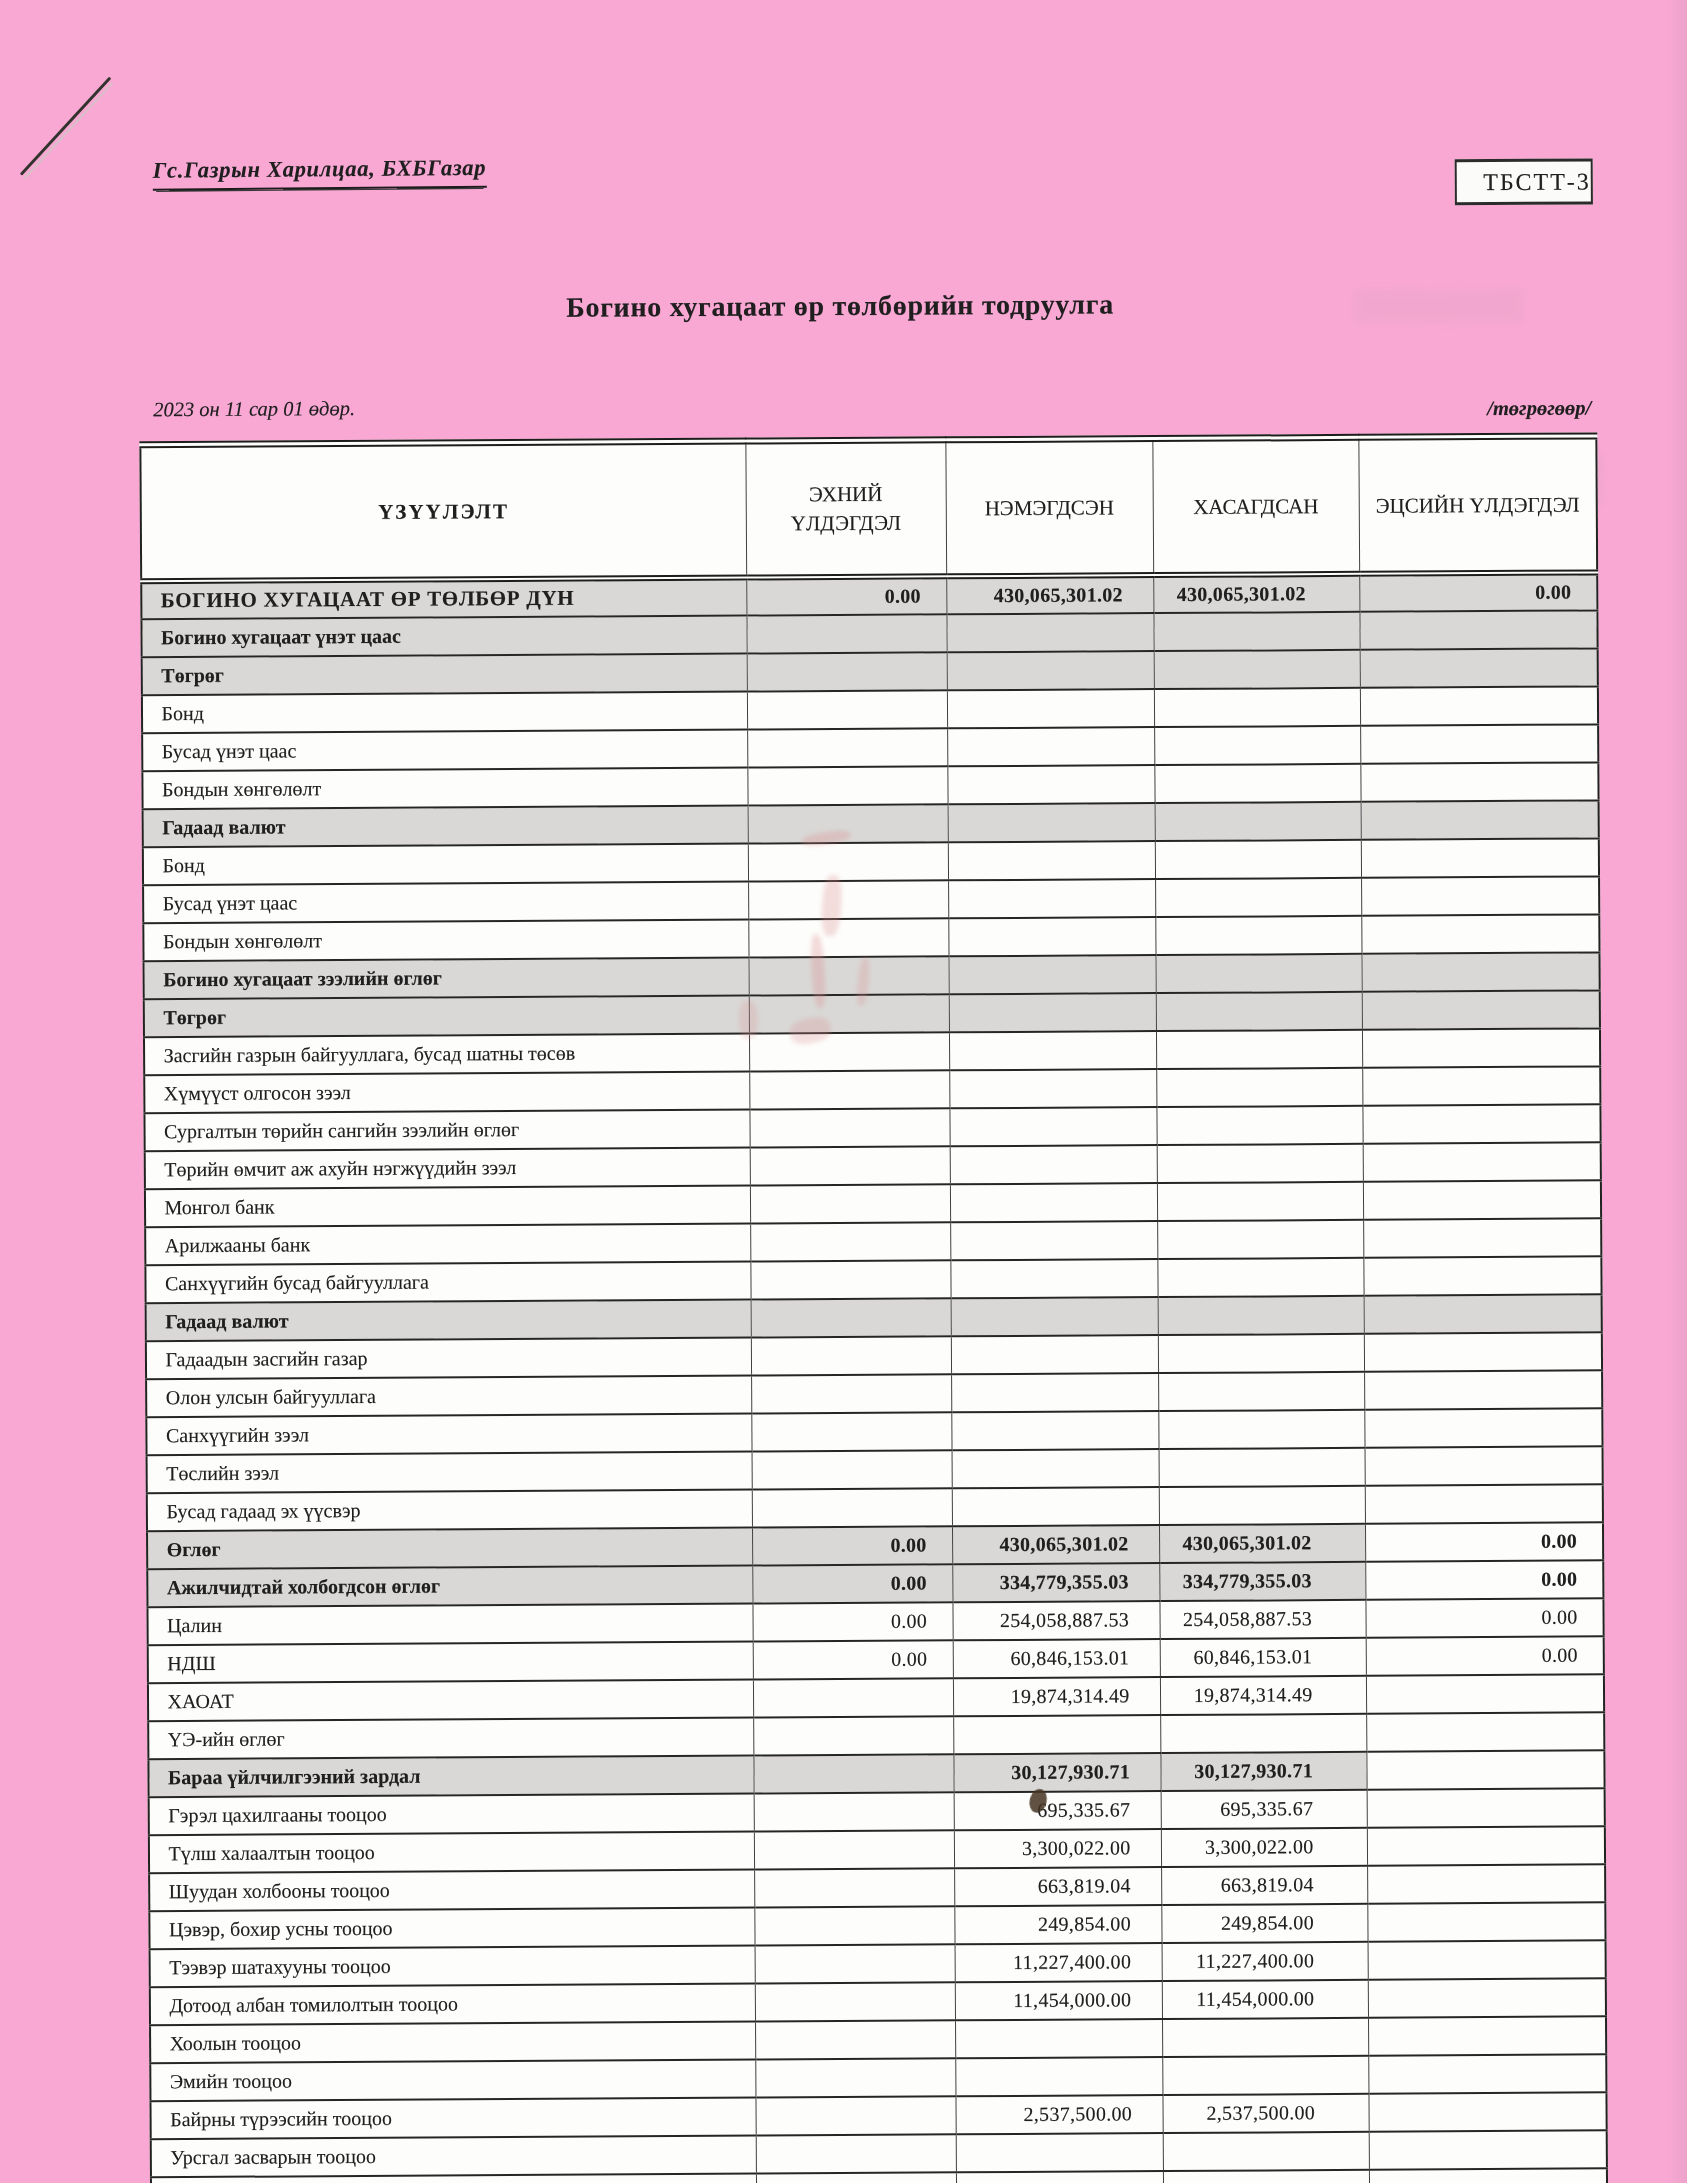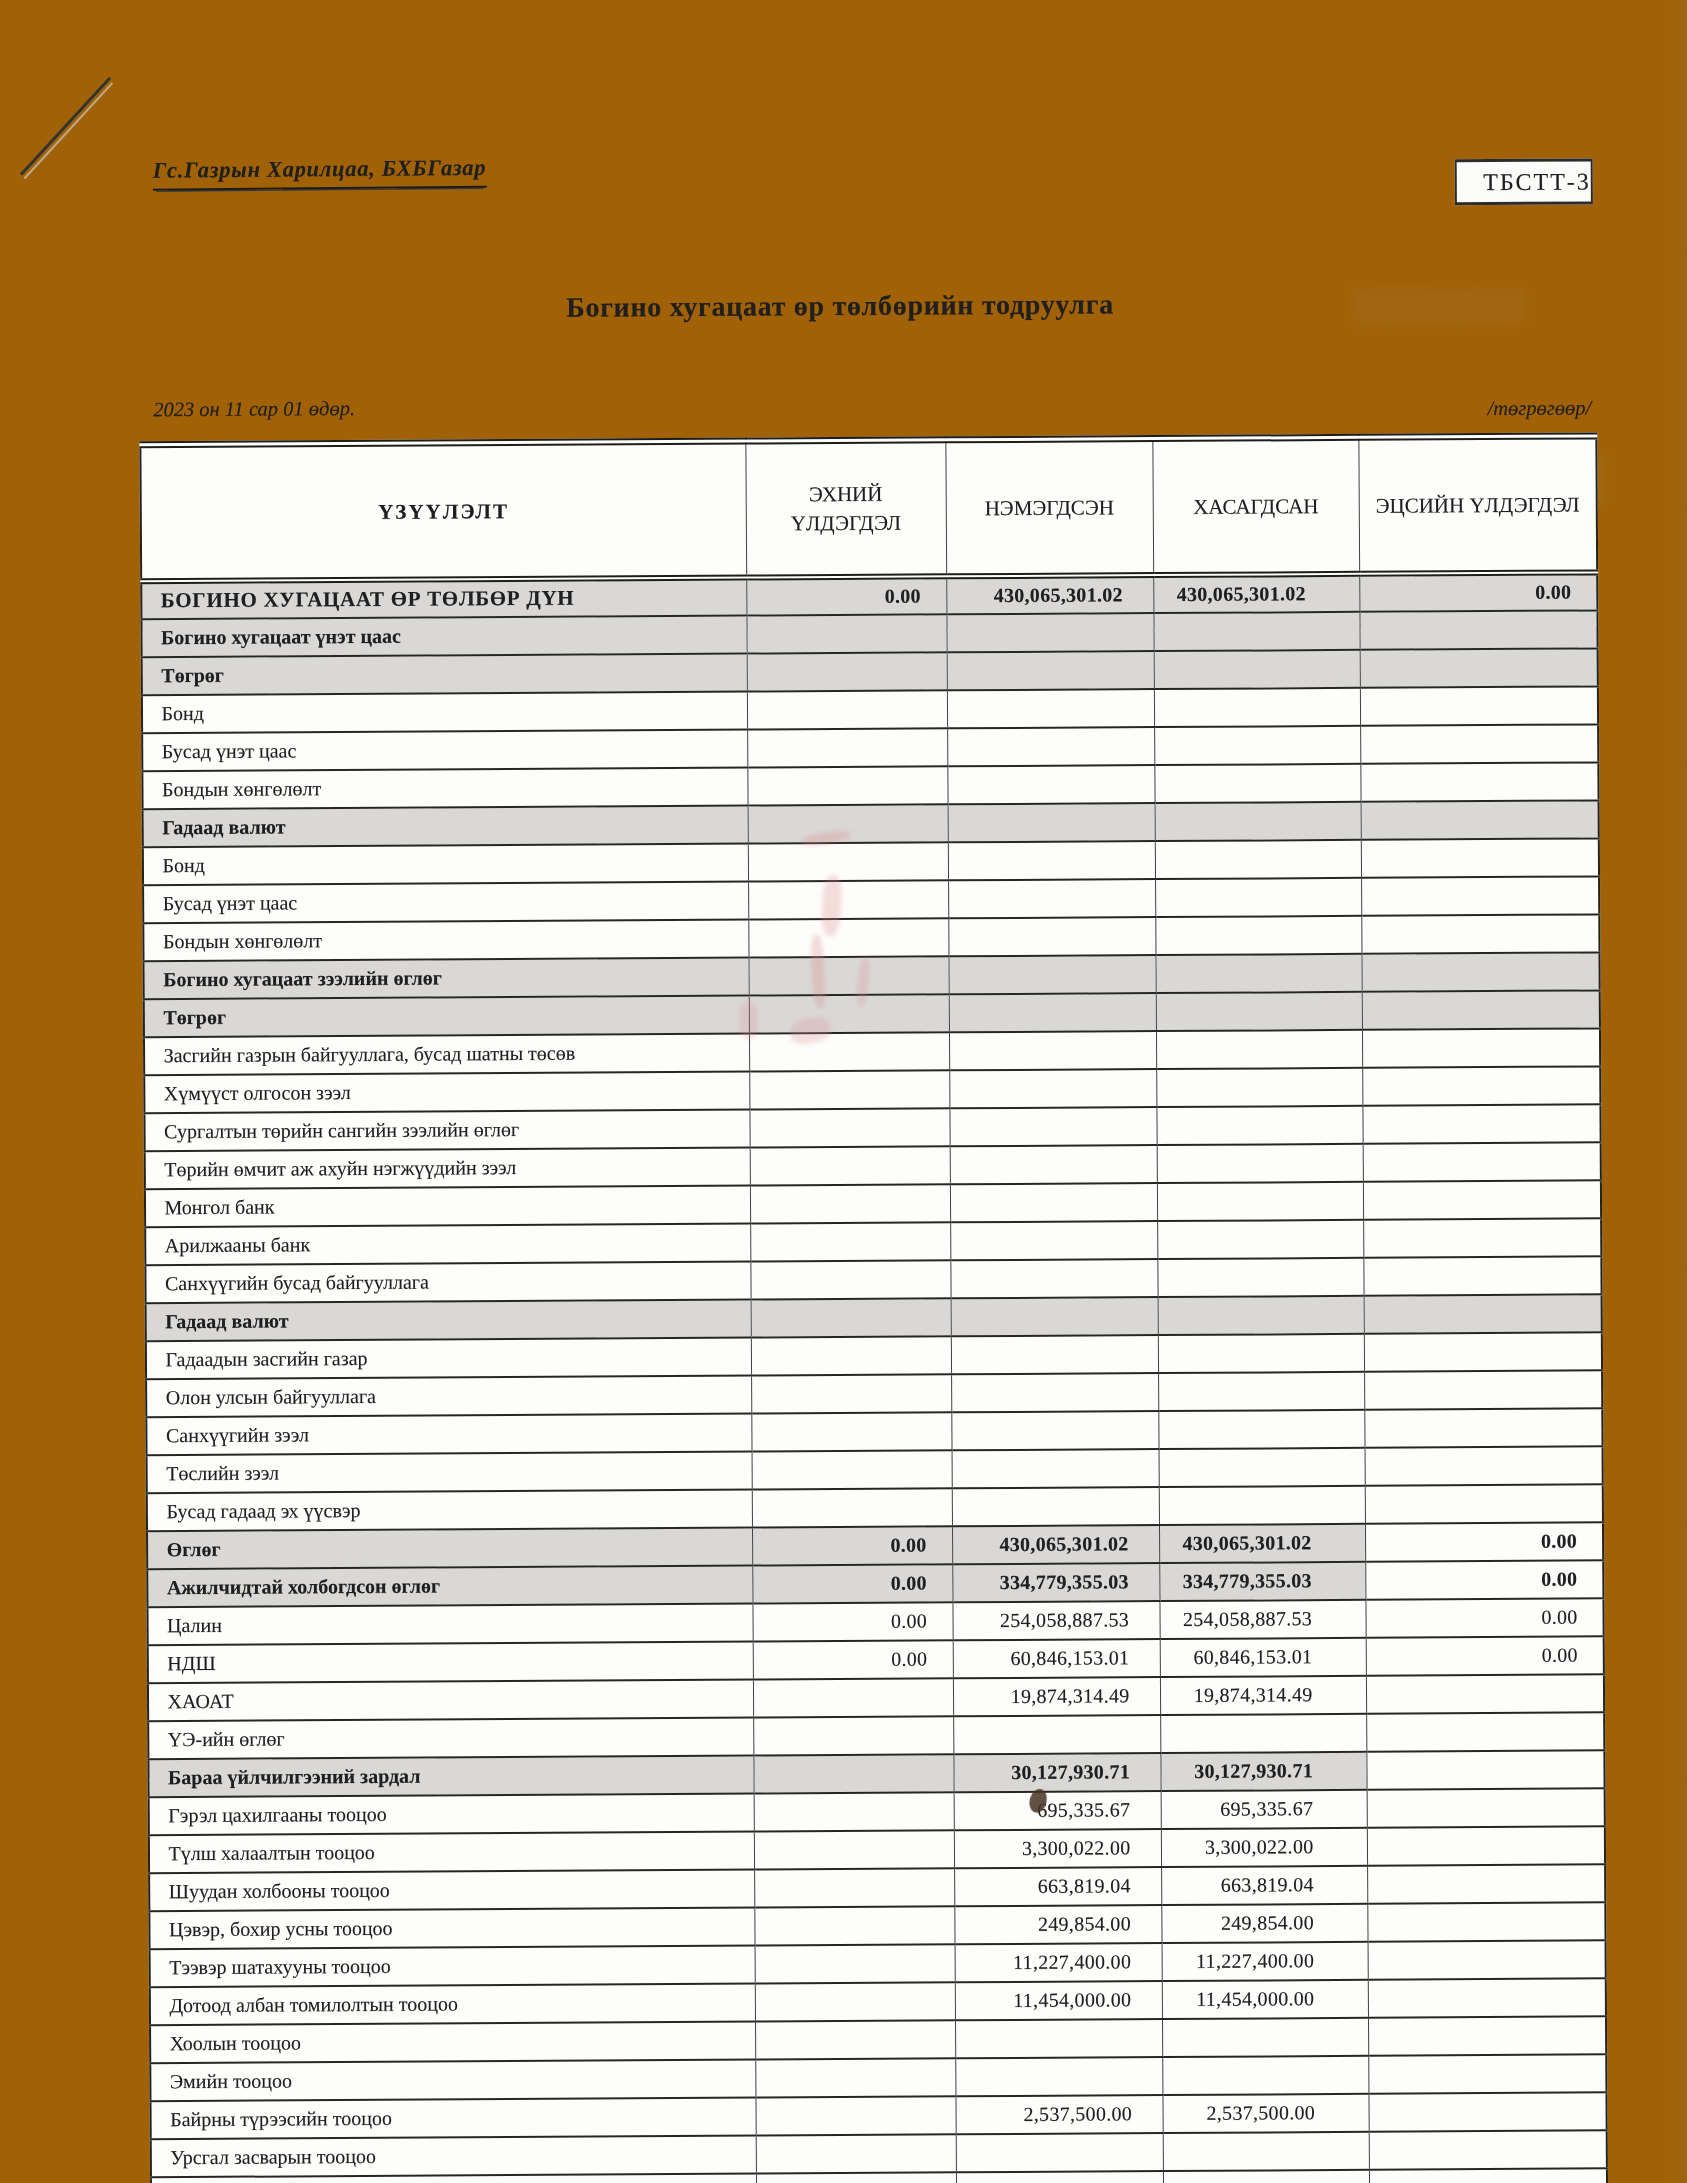--- a/index.html
+++ b/index.html
@@ -1,18 +1,18 @@
 <!DOCTYPE html>
 <html style="font-size:10.6px"><head>
 <meta charset="utf-8">
 <style>
   html,body{margin:0;padding:0;background:#ffffff;}
   .page{
     position:relative;width:1687px;height:2183px;overflow:hidden;
-    background:#a16207;
+    background:#f9a8d4;
     font-family:"Liberation Serif", serif;color:#1f1f1f;
   }
   .page::after{content:"";position:absolute;top:0;right:0;width:22.5px;height:100%;
     background:linear-gradient(to right, rgba(0,0,0,0), rgba(120,120,115,0.10));pointer-events:none;}
   .sheet{
     position:absolute;left:0;top:0;width:1687px;height:2183px;
     transform:rotate(-0.35deg);transform-origin:50% 40%;
     text-shadow:0.2px 0.3px 0.5px rgba(25,25,25,0.35);
   }
   
@@ -32,21 +32,21 @@
   .title{
     position:absolute;left:0;top:290px;width:1687px;text-align:center;
     font-size:28px;font-weight:bold;letter-spacing:0.7px;
   }
   .date-line{
     position:absolute;left:156px;top:394px;
     font-size:20.5px;font-style:italic;
   }
   .currency-note{
     position:absolute;right:93px;top:401px;
-    font-size:20.5px;font-style:italic;font-weight:normal;
+    font-size:20.5px;font-style:italic;font-weight:bold;
   }
   
   table.liab{
     position:absolute;left:142px;top:437px;width:1456px;
     border-collapse:collapse;table-layout:fixed;
     border:2px solid #222220;border-top:7.3px double #1d1d1b;
     background:#fdfdfb;
   }
   .liab th,.liab td{
     border-left:1.3px solid #414143;

